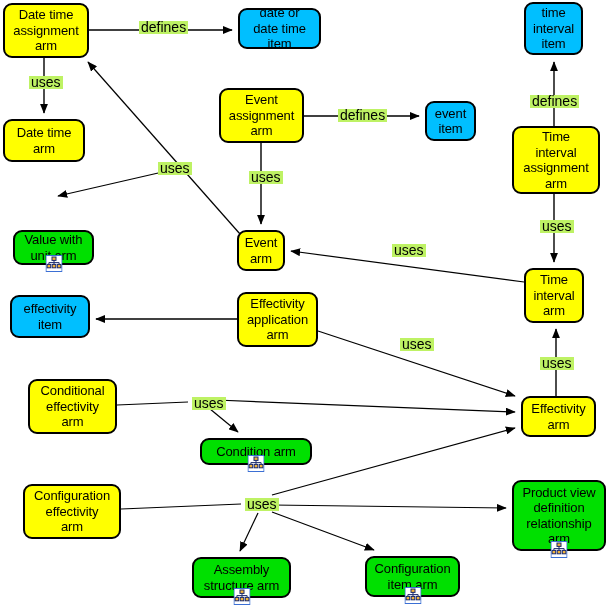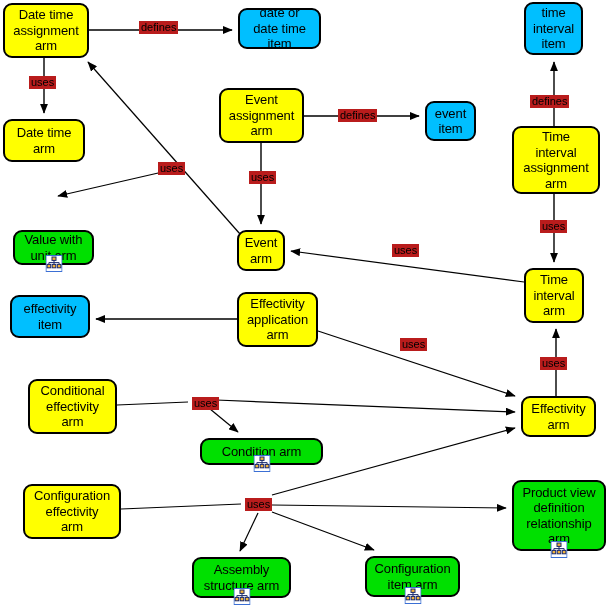--- a/index.html
+++ b/index.html
@@ -48,24 +48,24 @@
     position: absolute;
     left: 50%;
     bottom: -9px;
     transform: translateX(-50%);
     width: 17px;
     height: 17px;
     z-index: 7;
   }
   .edge-label {
     position: absolute;
-    font-size: 11px;
+    font-size: 14px;
     line-height: 13px;
     color: #000000;
-    background: #b91c1c;
+    background: #bef264;
     padding: 0 2px;
     white-space: nowrap;
     z-index: 6;
   }
 </style>
 </head>
 <body>
 
 <div id="diagram">
 
@@ -178,21 +178,21 @@
       <div class="node yellow" style="left: 237px; top: 292px; width: 81px; height: 55px;">
         <span class="node-label">Effectivity
 application
 arm</span>
       </div>
       <div class="node yellow" style="left: 28px; top: 379px; width: 89px; height: 55px; justify-content: center;">
         <span class="node-label">Conditional
 effectivity
 arm</span>
       </div>
-      <div class="node green" style="left: 200px; top: 438px; width: 123px; height: 27px;">
+      <div class="node green" style="left: 200px; top: 438px; width: 112px; height: 27px;">
         <span class="node-label">Condition arm</span>
         <span class="tree-badge"><svg viewBox="0 0 17 17" width="17" height="17" xmlns="http://www.w3.org/2000/svg">
             <rect x="0.5" y="0.5" width="16" height="16" fill="#ffffff" stroke="#3b6fd4" stroke-width="1"></rect>
             <rect x="6.5" y="2" width="4" height="3.4" fill="#f2b33a" stroke="#1a2a6c" stroke-width="1"></rect>
             <path d="M8.5,5.4 L8.5,7.6 M3.4,7.6 L13.6,7.6 M3.4,7.6 L3.4,9.4 M8.5,7.6 L8.5,9.4 M13.6,7.6 L13.6,9.4" stroke="#1a2a6c" stroke-width="1" fill="none"></path>
             <rect x="1.6" y="9.4" width="3.6" height="3.4" fill="#f2b33a" stroke="#1a2a6c" stroke-width="1"></rect>
             <rect x="6.7" y="9.4" width="3.6" height="3.4" fill="#f2b33a" stroke="#1a2a6c" stroke-width="1"></rect>
             <rect x="11.8" y="9.4" width="3.6" height="3.4" fill="#f2b33a" stroke="#1a2a6c" stroke-width="1"></rect>
           </svg></span>
       </div>

